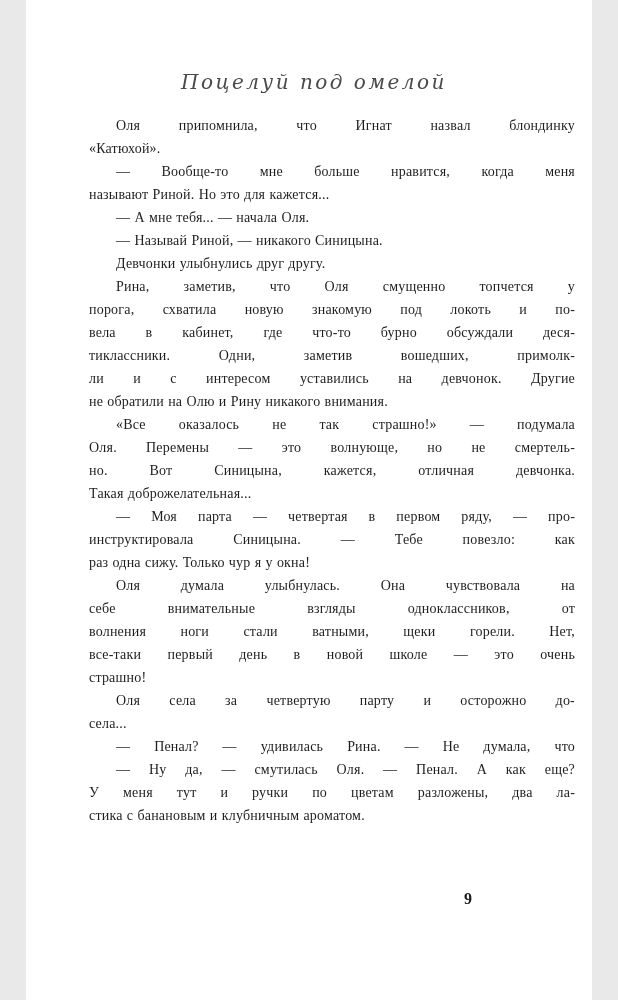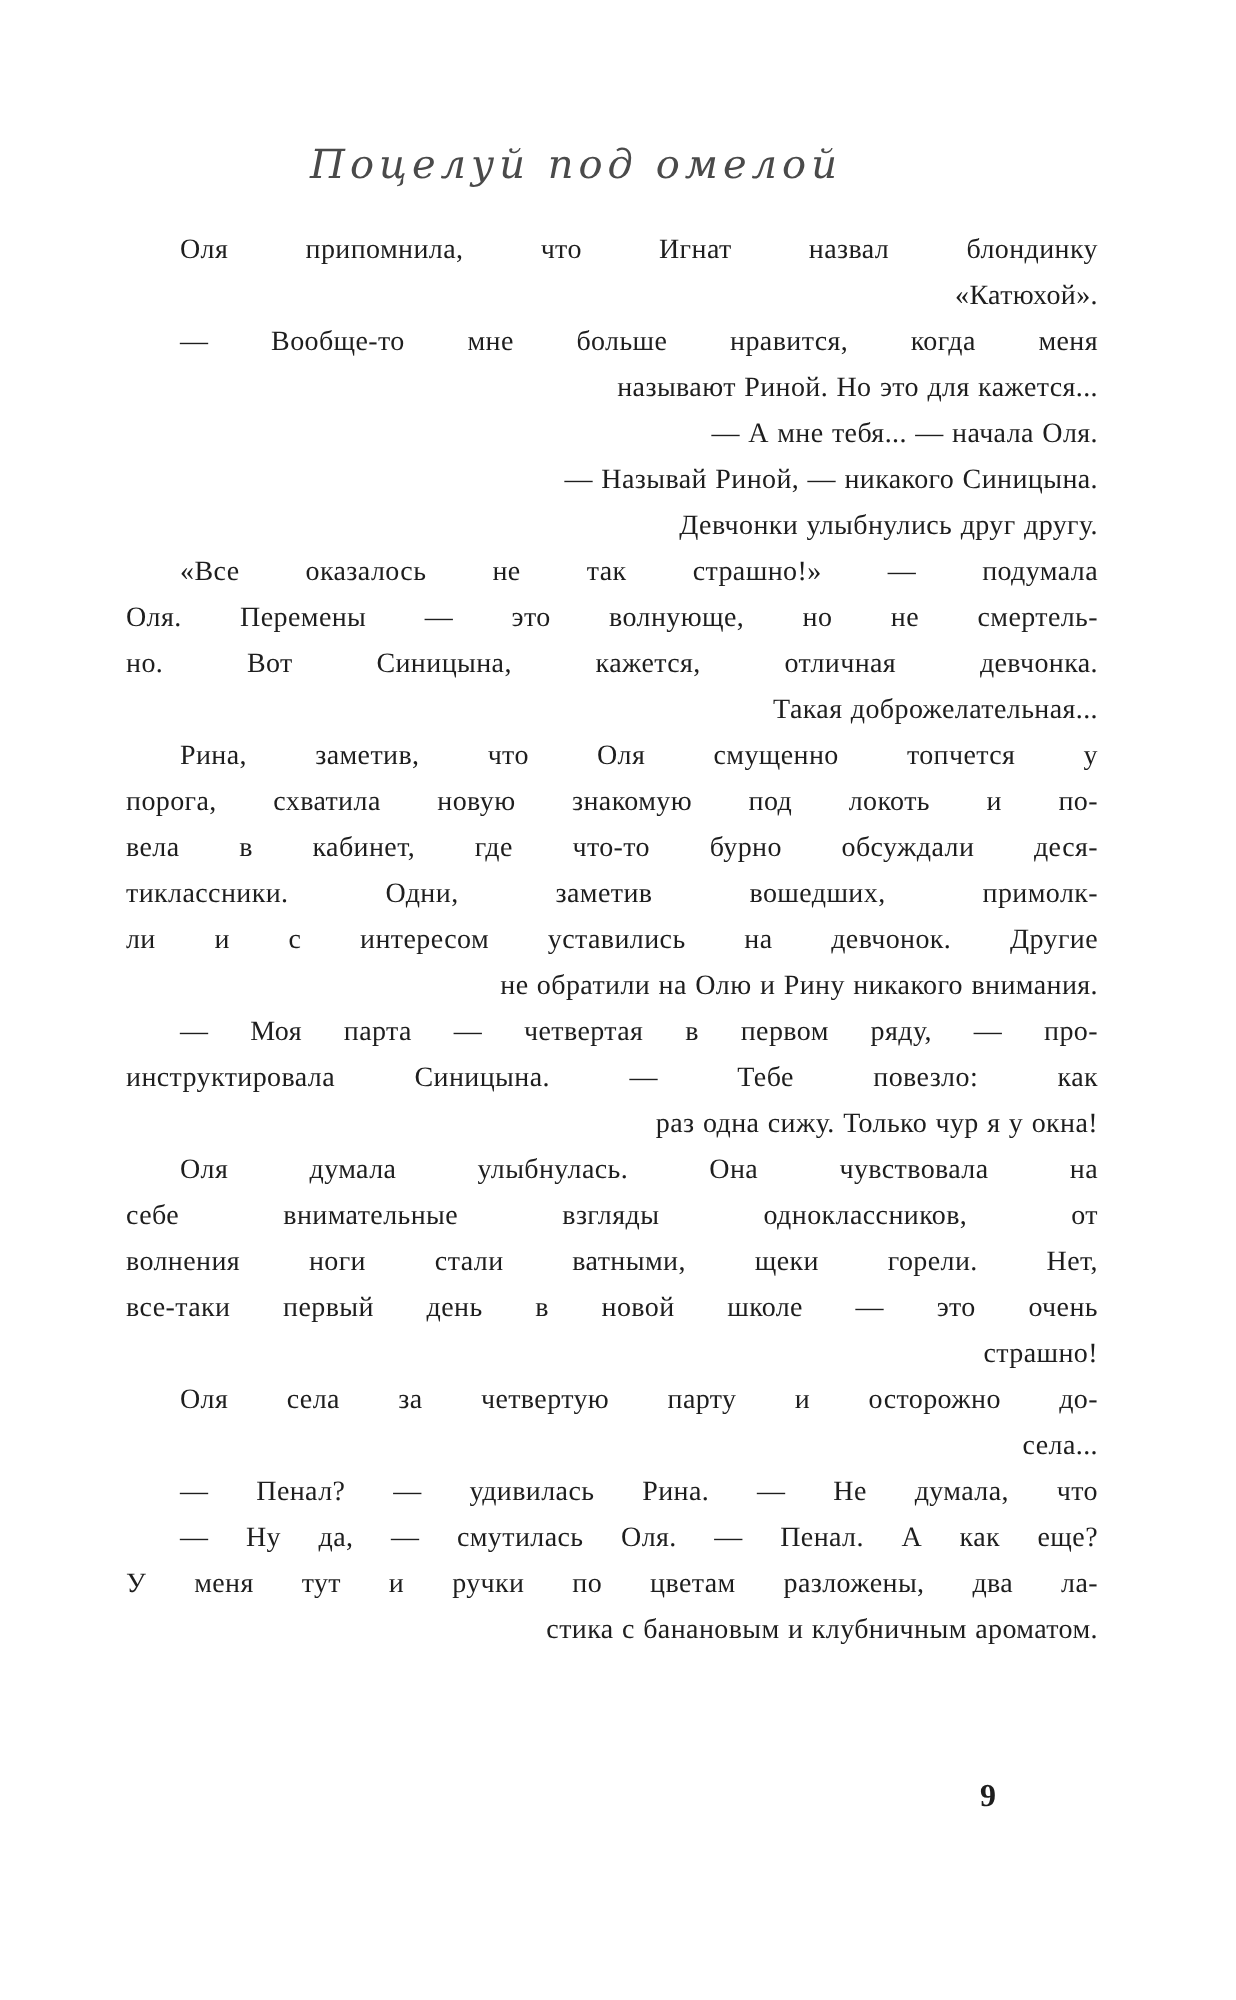--- a/index.html
+++ b/index.html
@@ -2,21 +2,21 @@
 <html><head>
 <meta charset="utf-8">
 <style>
   html, body {
     margin: 0;
     padding: 0;
     background: #e9e9e9;
   }
   .page {
     position: relative;
-    width: 618px;
+    width: 566px;
     height: 1000px;
     margin: 0 auto;
     background: #ffffff;
     overflow: hidden;
     font-family: "Liberation Serif", "DejaVu Serif", serif;
   }
   .running-header {
     position: absolute;
     top: 70px;
     left: 0;
@@ -36,21 +36,21 @@
     width: 486px;
     font-size: 14px;
     line-height: 23px;
     letter-spacing: 0.2px;
     word-spacing: 0.5px;
     color: #1e1e1e;
   }
   .para { margin: 0; }
   .line {
     white-space: nowrap;
-    text-align: right;
+    text-align: left;
   }
   .line.just {
     white-space: normal;
     text-align: justify;
     text-align-last: justify;
   }
   .line.first { padding-left: 27px; }
   .folio {
     position: absolute;
     top: 890px;
@@ -79,32 +79,32 @@
       <div class="para">
         <div class="line first">— А мне тебя... — начала Оля.</div>
       </div>
       <div class="para">
         <div class="line first">— Называй Риной, — никакого Синицына.</div>
       </div>
       <div class="para">
         <div class="line first">Девчонки улыбнулись друг другу.</div>
       </div>
       <div class="para">
-        <div class="line first just">«Все оказалось не так страшно!» — подумала</div>
-        <div class="line just">Оля. Перемены — это волнующе, но не смертель-</div>
-        <div class="line just">но. Вот Синицына, кажется, отличная девчонка.</div>
-        <div class="line">Такая доброжелательная...</div>
-      </div>
-      <div class="para">
         <div class="line first just">Рина, заметив, что Оля смущенно топчется у</div>
         <div class="line just">порога, схватила новую знакомую под локоть и по-</div>
         <div class="line just">вела в кабинет, где что-то бурно обсуждали деся-</div>
         <div class="line just">тиклассники. Одни, заметив вошедших, примолк-</div>
         <div class="line just">ли и с интересом уставились на девчонок. Другие</div>
         <div class="line">не обратили на Олю и Рину никакого внимания.</div>
+      </div>
+      <div class="para">
+        <div class="line first just">«Все оказалось не так страшно!» — подумала</div>
+        <div class="line just">Оля. Перемены — это волнующе, но не смертель-</div>
+        <div class="line just">но. Вот Синицына, кажется, отличная девчонка.</div>
+        <div class="line">Такая доброжелательная...</div>
       </div>
       <div class="para">
         <div class="line first just">— Моя парта — четвертая в первом ряду, — про-</div>
         <div class="line just">инструктировала Синицына. — Тебе повезло: как</div>
         <div class="line">раз одна сижу. Только чур я у окна!</div>
       </div>
       <div class="para">
         <div class="line first just">Оля думала улыбнулась. Она чувствовала на</div>
         <div class="line just">себе внимательные взгляды одноклассников, от</div>
         <div class="line just">волнения ноги стали ватными, щеки горели. Нет,</div>

